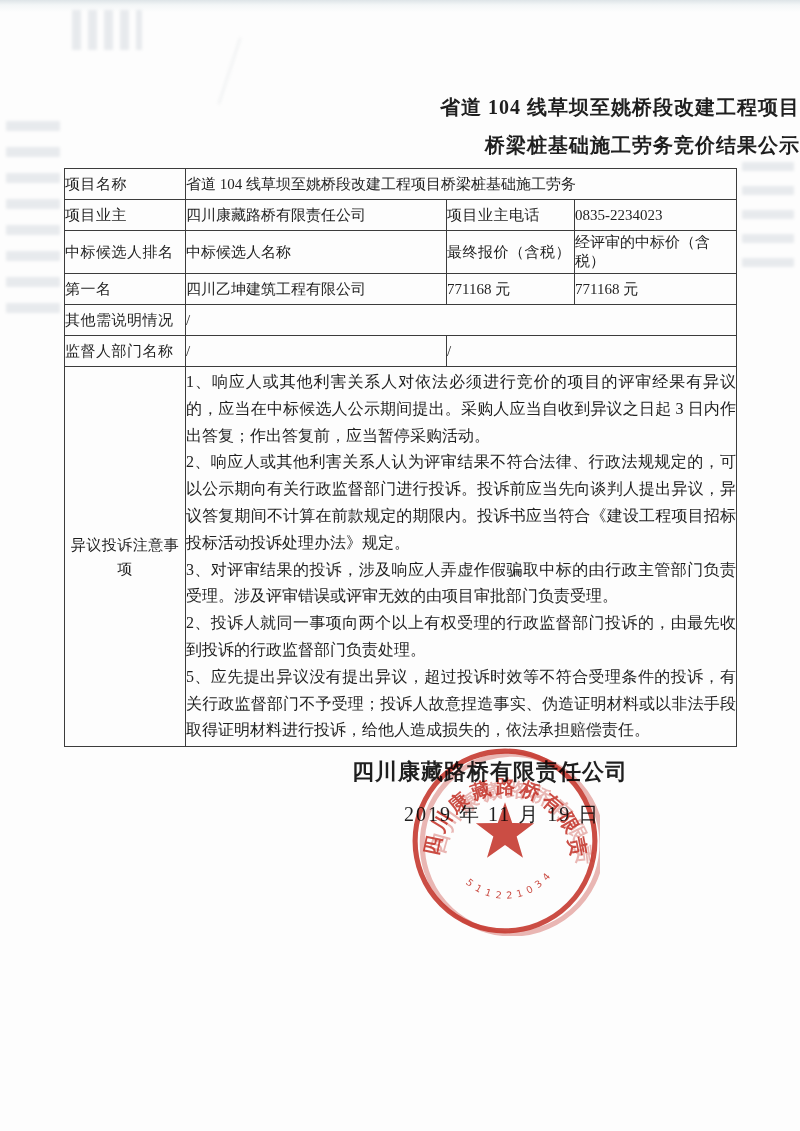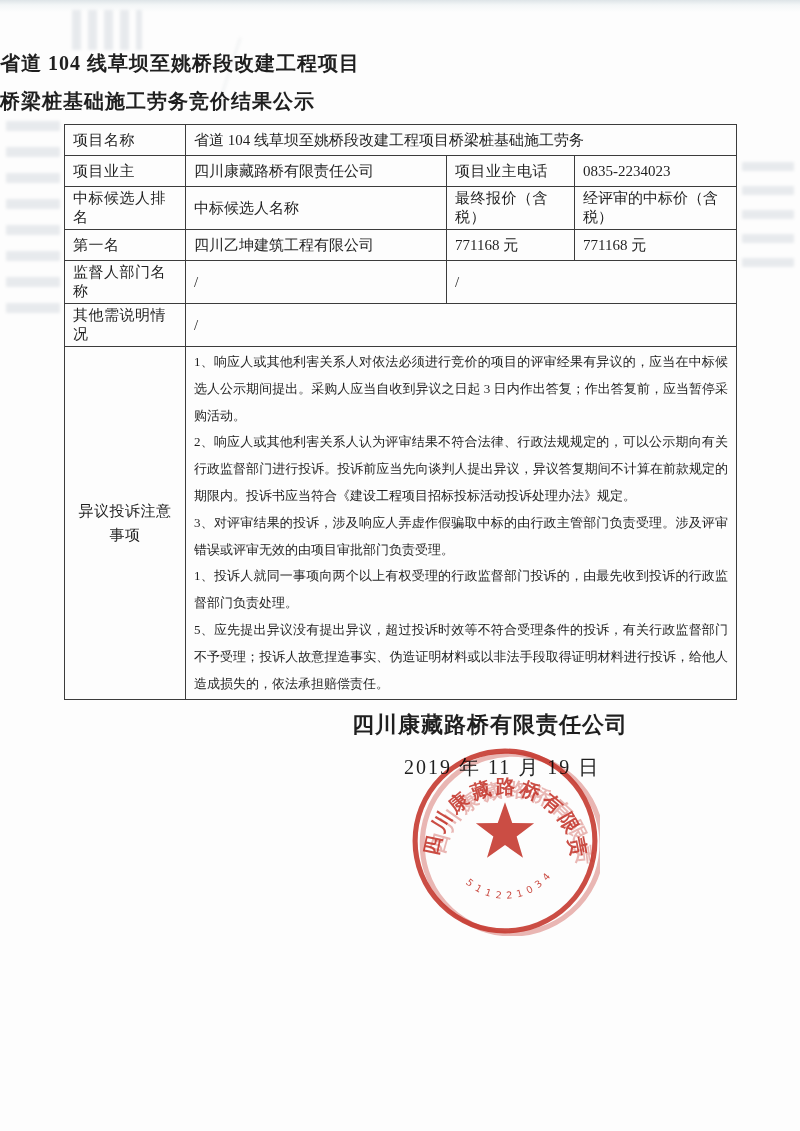--- a/index.html
+++ b/index.html
@@ -15,43 +15,43 @@
   
   .ghost{position:absolute;opacity:.14;filter:blur(1.6px);pointer-events:none;}
   .ghost-1{left:72px;top:10px;width:70px;height:40px;
     background:repeating-linear-gradient(90deg,#6b7c90 0 9px,transparent 9px 16px);}
   .ghost-2{left:6px;top:108px;width:54px;height:205px;
     background:repeating-linear-gradient(0deg,#6b7c90 0 10px,transparent 10px 26px);}
   .ghost-3{left:742px;top:162px;width:52px;height:105px;
     background:repeating-linear-gradient(0deg,#6b7c90 0 9px,transparent 9px 24px);}
   .ghost-4{left:228px;top:36px;width:3px;height:70px;background:#9aa6ad;transform:rotate(18deg);opacity:.10;}
 
-  .title{margin:44px 0 4px 0;text-align:left;font-weight:bold;font-size:20px;line-height:38px;letter-spacing:1px;position:relative;}
+  .title{margin:88px 0 4px 0;text-align:right;font-weight:bold;font-size:20px;line-height:38px;letter-spacing:1px;position:relative;}
 
   table.doc{
     border-collapse:collapse;
     table-layout:fixed;
     width:672px;
     margin-left:64px;
     position:relative;
     background:transparent;
   }
   table.doc td{
     border:1px solid #3c3c3c;
     font-size:15px;
-    padding:2px 8px;
+    padding:2px 0;
     height:26px;
     vertical-align:middle;
     overflow:hidden;
   }
   td.lbl{letter-spacing:.5px;}
   td.bold{font-weight:bold;}
   td.notes-label{text-align:center;vertical-align:middle;line-height:24px;}
   td.notes-cell{padding:6px 10px 4px 12px;vertical-align:top;}
-  .notes-cell p{margin:0;font-size:13px;line-height:26.8px;text-align:justify;}
+  .notes-cell p{margin:0;font-size:16px;line-height:26.8px;text-align:justify;}
   .footer{position:relative;}
   .company{margin:10px 0 0 352px;font-size:22px;font-weight:bold;letter-spacing:1px;}
   .datesign{margin:14px 0 0 404px;font-size:20px;letter-spacing:2px;}
 
   .seal{
     position:absolute;left:410px;top:746px;width:190px;height:190px;
     pointer-events:none;
     mix-blend-mode:multiply;
   }
 </style>
@@ -84,44 +84,44 @@
   <tr>
     <td class="lbl">项目业主</td>
     <td>四川康藏路桥有限责任公司</td>
     <td class="lbl">项目业主电话</td>
     <td>0835-2234023</td>
   </tr>
   <tr>
     <td class="lbl">中标候选人排名</td>
     <td>中标候选人名称</td>
     <td class="lbl">最终报价（含税）</td>
-    <td style="padding:2px 8px;">经评审的中标价（含税）</td>
+    <td style="padding:2px 0;">经评审的中标价（含税）</td>
   </tr>
   <tr>
     <td class="lbl">第一名</td>
     <td>四川乙坤建筑工程有限公司</td>
     <td>771168 元</td>
     <td>771168 元</td>
   </tr>
   <tr>
+    <td class="lbl">其他需说明情况</td>
+    <td colspan="3">/</td>
+  </tr>
+  <tr>
     <td class="lbl">监督人部门名称</td>
     <td>/</td>
     <td colspan="2">/</td>
-  </tr>
-  <tr>
-    <td class="lbl">其他需说明情况</td>
-    <td colspan="3">/</td>
   </tr>
   <tr>
     <td class="lbl notes-label">异议投诉注意事项</td>
     <td colspan="3" class="notes-cell">
       <p>1、响应人或其他利害关系人对依法必须进行竞价的项目的评审经果有异议的，应当在中标候选人公示期间提出。采购人应当自收到异议之日起 3 日内作出答复；作出答复前，应当暂停采购活动。</p>
       <p>2、响应人或其他利害关系人认为评审结果不符合法律、行政法规规定的，可以公示期向有关行政监督部门进行投诉。投诉前应当先向谈判人提出异议，异议答复期间不计算在前款规定的期限内。投诉书应当符合《建设工程项目招标投标活动投诉处理办法》规定。</p>
       <p>3、对评审结果的投诉，涉及响应人弄虚作假骗取中标的由行政主管部门负责受理。涉及评审错误或评审无效的由项目审批部门负责受理。</p>
-      <p>1、投诉人就同一事项向两个以上有权受理的行政监督部门投诉的，由最先收到投诉的行政监督部门负责处理。</p>
+      <p>2、投诉人就同一事项向两个以上有权受理的行政监督部门投诉的，由最先收到投诉的行政监督部门负责处理。</p>
       <p>5、应先提出异议没有提出异议，超过投诉时效等不符合受理条件的投诉，有关行政监督部门不予受理；投诉人故意捏造事实、伪造证明材料或以非法手段取得证明材料进行投诉，给他人造成损失的，依法承担赔偿责任。</p>
     </td>
   </tr>
 </tbody>
   </table>
 
 <div class="footer">
   <div class="company">四川康藏路桥有限责任公司</div>
   <div class="datesign">2019 年 11 月 19 日</div>
 </div>

